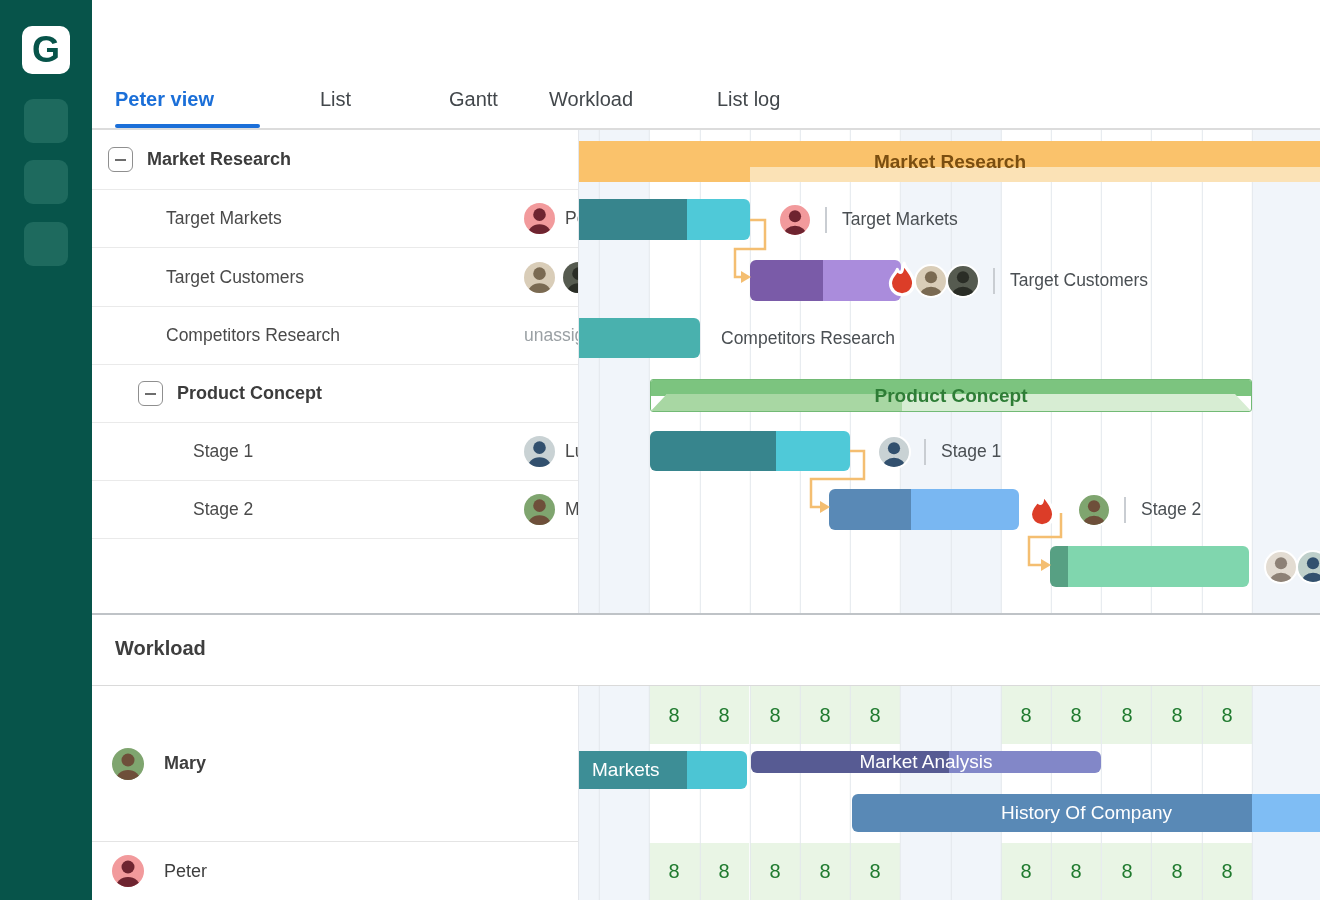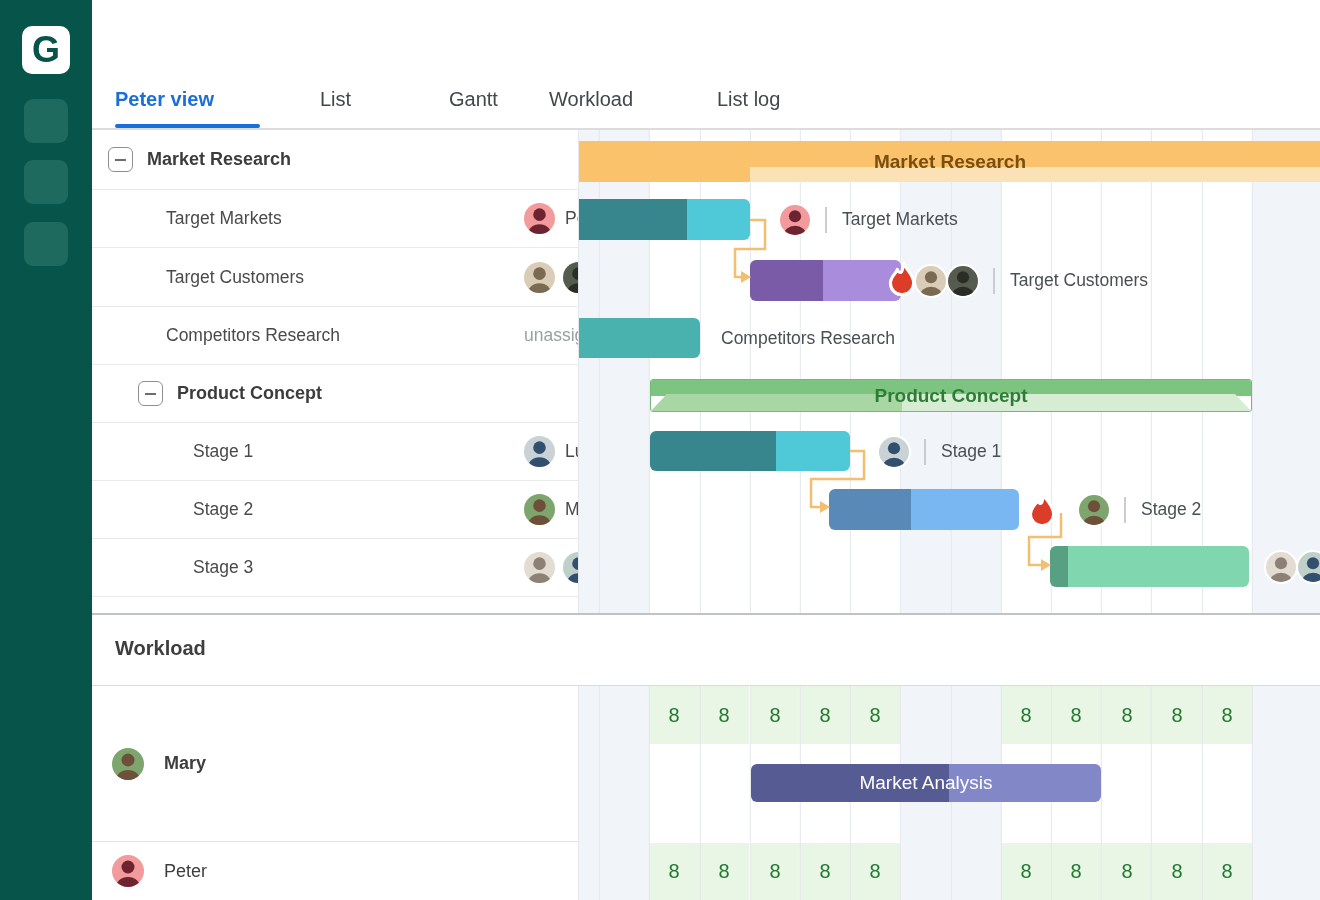--- a/index.html
+++ b/index.html
@@ -180,37 +180,20 @@
         <span class="av sz31" style="background:#7fa56f">
           <svg viewBox="0 0 32 32">
               <circle cx="16" cy="12" r="6.5" fill="#6e4f3a"></circle>
               <path d="M3.5 33a12.5 11 0 0 1 25 0z" fill="#6e4f3a"></path>
             </svg>
         </span>
         <span class="aname">Mary</span>
       </span>
     </div>
 
-    <div class="trow" style="top:409px; height:58px; padding-left:101px">
-      <span class="tname">Stage 3</span>
-      <span class="assignee" style="gap:8px">
-        <span class="av sz31" style="background:#e3dcd2">
-          <svg viewBox="0 0 32 32">
-              <circle cx="16" cy="12" r="6.5" fill="#8d8176"></circle>
-              <path d="M3.5 33a12.5 11 0 0 1 25 0z" fill="#8d8176"></path>
-            </svg>
-        </span>
-        <span class="av sz31" style="background:#bfd0cb">
-          <svg viewBox="0 0 32 32">
-              <circle cx="16" cy="12" r="6.5" fill="#32506e"></circle>
-              <path d="M3.5 33a12.5 11 0 0 1 25 0z" fill="#32506e"></path>
-            </svg>
-        </span>
-      </span>
-    </div>
   </div>
 
   <div class="gantt">
 
     <div class="stripe" style="left:0; width:70px"></div>
     <div class="stripe" style="left:322px; width:100px"></div>
     <div class="stripe" style="left:673px; width:69px"></div>
     <div class="grid-overlay"></div>
 
     <div class="summary" style="left:0; top:11px; width:742px; height:41px">
@@ -389,22 +372,32 @@
     <div class="cell" style="left:221px; top:157px; height:57px">8</div>
     <div class="cell" style="left:271px; top:157px; height:57px">8</div>
     <div class="cell" style="left:422px; top:157px; height:57px">8</div>
     <div class="cell" style="left:472px; top:157px; height:57px">8</div>
     <div class="cell" style="left:523px; top:157px; height:57px">8</div>
     <div class="cell" style="left:573px; top:157px; height:57px">8</div>
     <div class="cell" style="left:623px; top:157px; height:57px">8</div>
 
     <div class="grid-overlay"></div>
 
-
-    <div class="bar" style="left:172px; top:78px; width:350px; height:38px">
+    <div class="bar flushL" style="left:0; top:65px; width:168px; height:38px">
+      <div class="seg" style="width:108px; background:#3d8e96"></div>
+      <div class="seg" style="width:60px; background:#4cc5d4"></div>
+      <div class="wbar-label left">Markets</div>
+    </div>
+
+    <div class="bar" style="left:172px; top:65px; width:350px; height:22px">
       <div class="seg" style="width:198px; background:#575b93"></div>
       <div class="seg" style="width:152px; background:#8287c8"></div>
       <div class="wbar-label">Market Analysis</div>
     </div>
 
+    <div class="bar flushR" style="left:273px; top:108px; width:469px; height:38px">
+      <div class="seg" style="width:400px; background:#5989b6"></div>
+      <div class="seg" style="width:69px; background:#7fbdf4"></div>
+      <div class="wbar-label">History Of Company</div>
+    </div>
   </div>
 
 </div>
 
 </body></html>

